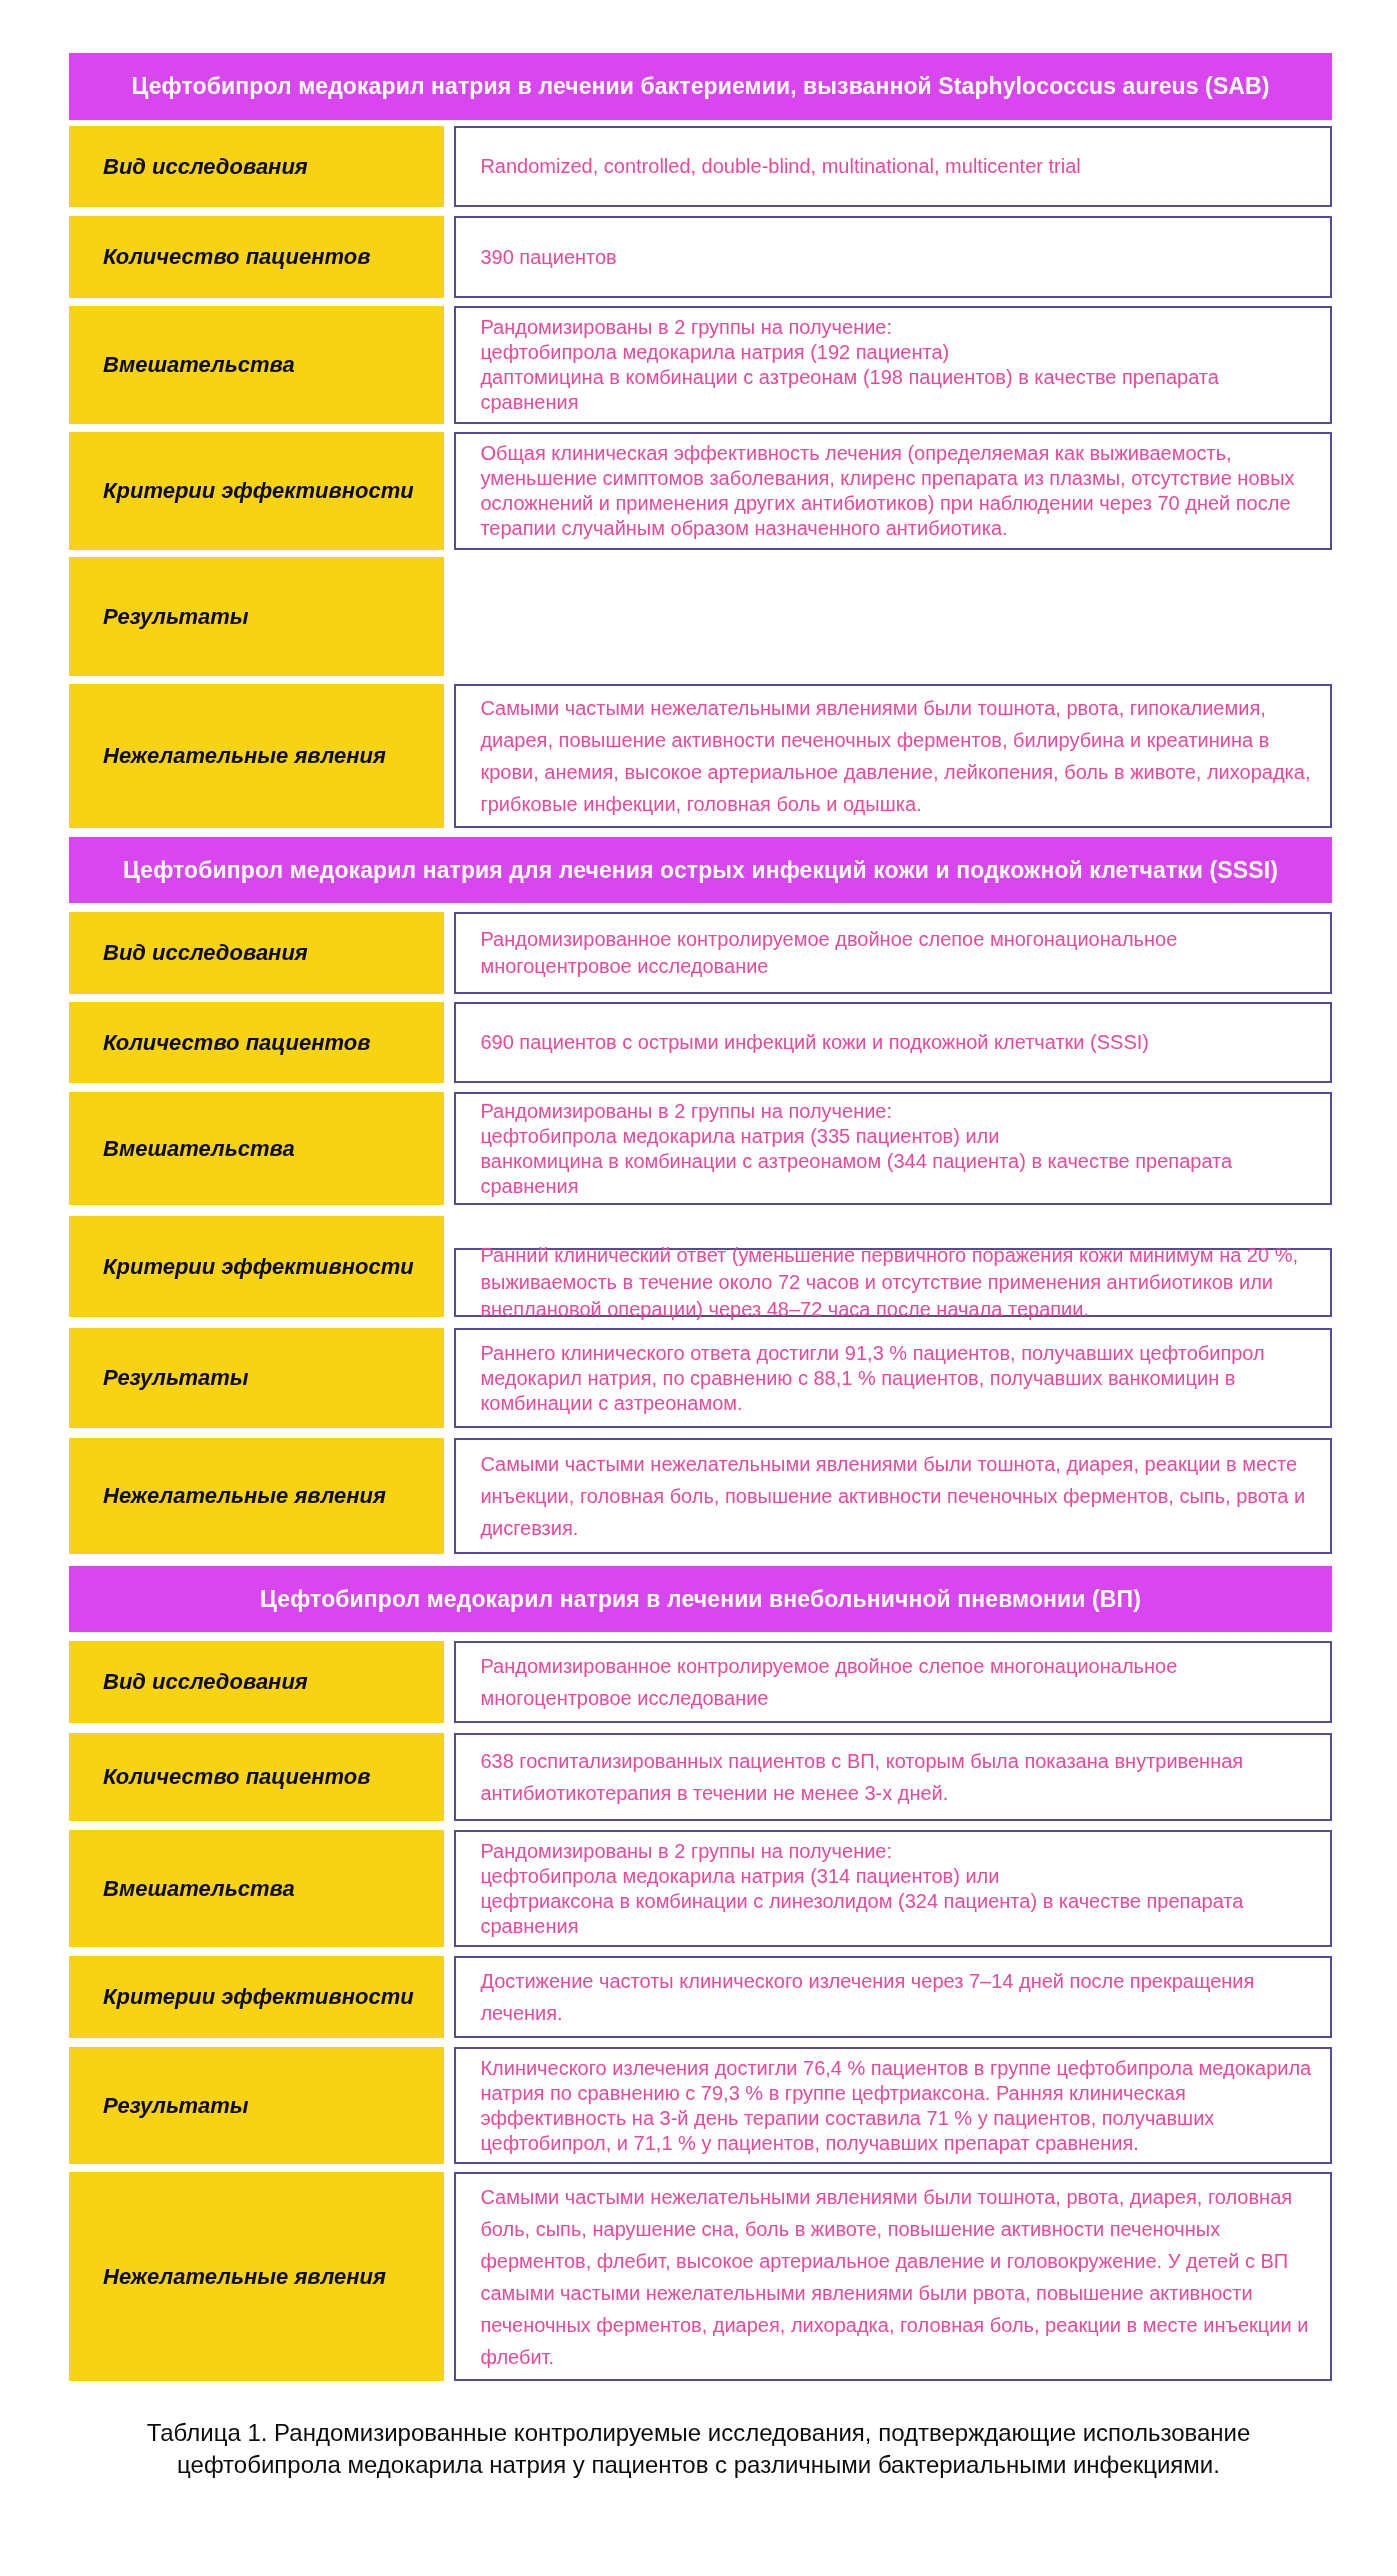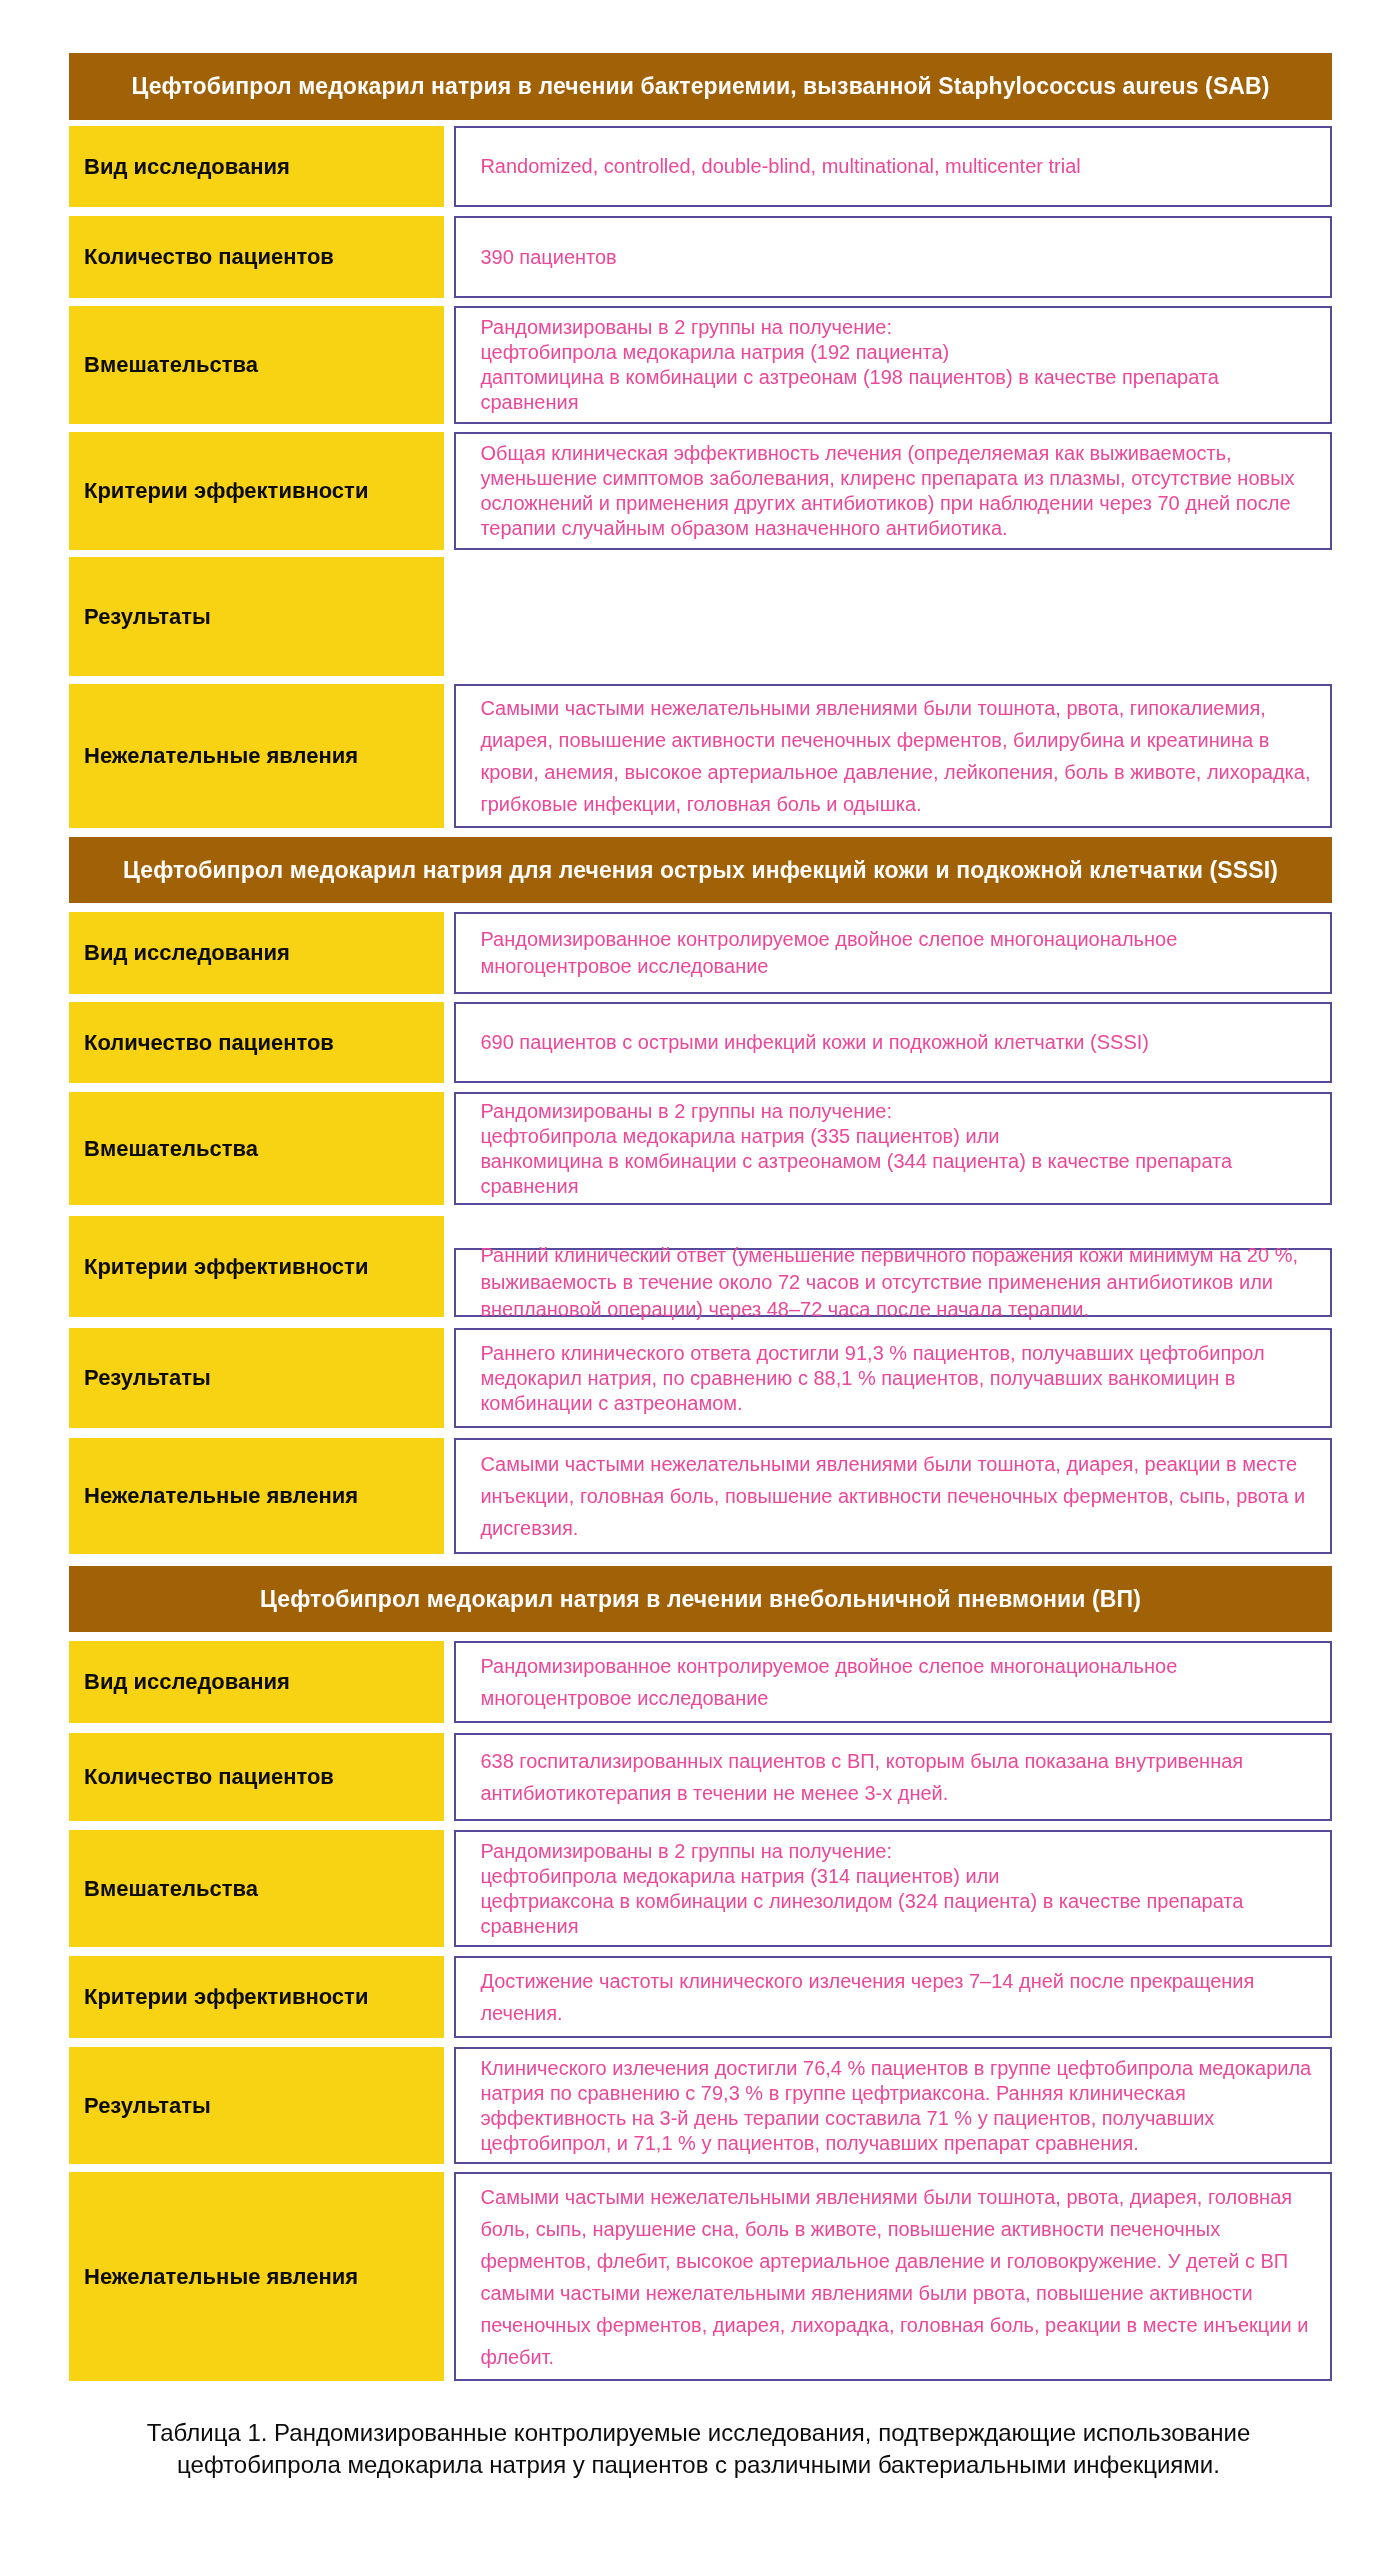--- a/index.html
+++ b/index.html
@@ -1,30 +1,30 @@
 <!DOCTYPE html>
 <html style="font-size:8.7px"><head>
 <meta charset="utf-8">
 <style>
   html, body { margin: 0; padding: 0; background: #ffffff; }
   body { width: 1398px; height: 2576px; position: relative; overflow: hidden;
          font-family: "Liberation Sans", "DejaVu Sans", sans-serif; color: #111; }
   .section-header {
     position: absolute; left: 69px; width: 1263px;
-    background: #a16207; color: #ffffff;
+    background: #d946ef; color: #ffffff;
     display: flex; align-items: center; justify-content: center;
     font-weight: bold; font-size: 23px; letter-spacing: 0.1px;
     box-sizing: border-box; padding: 0 10.8px; text-align: center;
   }
   .row { position: absolute; left: 69px; width: 1263px; }
   .label-cell {
     position: absolute; left: 0; top: 0; bottom: 0; width: 375px;
     background: #F8D313; display: flex; align-items: center;
-    padding-left: 15px; box-sizing: border-box;
-    font-weight: bold; font-size: 22px; color: #0c0c0c;
+    padding-left: 34px; box-sizing: border-box;
+    font-weight: bold; font-size: 22px; color: #0c0c0c; font-style: italic;
   }
   .value-cell {
     position: absolute; left: 385px; right: 0; top: 0; bottom: 0;
     background: #ffffff; border: 2.2px solid #574A9A; box-sizing: border-box;
     display: flex; align-items: center;
     padding: 3.3px 16.3px 3.3px 24.4px;
     font-size: 20px; line-height: 1.25; color: #ec4899;
     white-space: pre-line;
   }
   .value-cell.loose { line-height: 1.6; }

